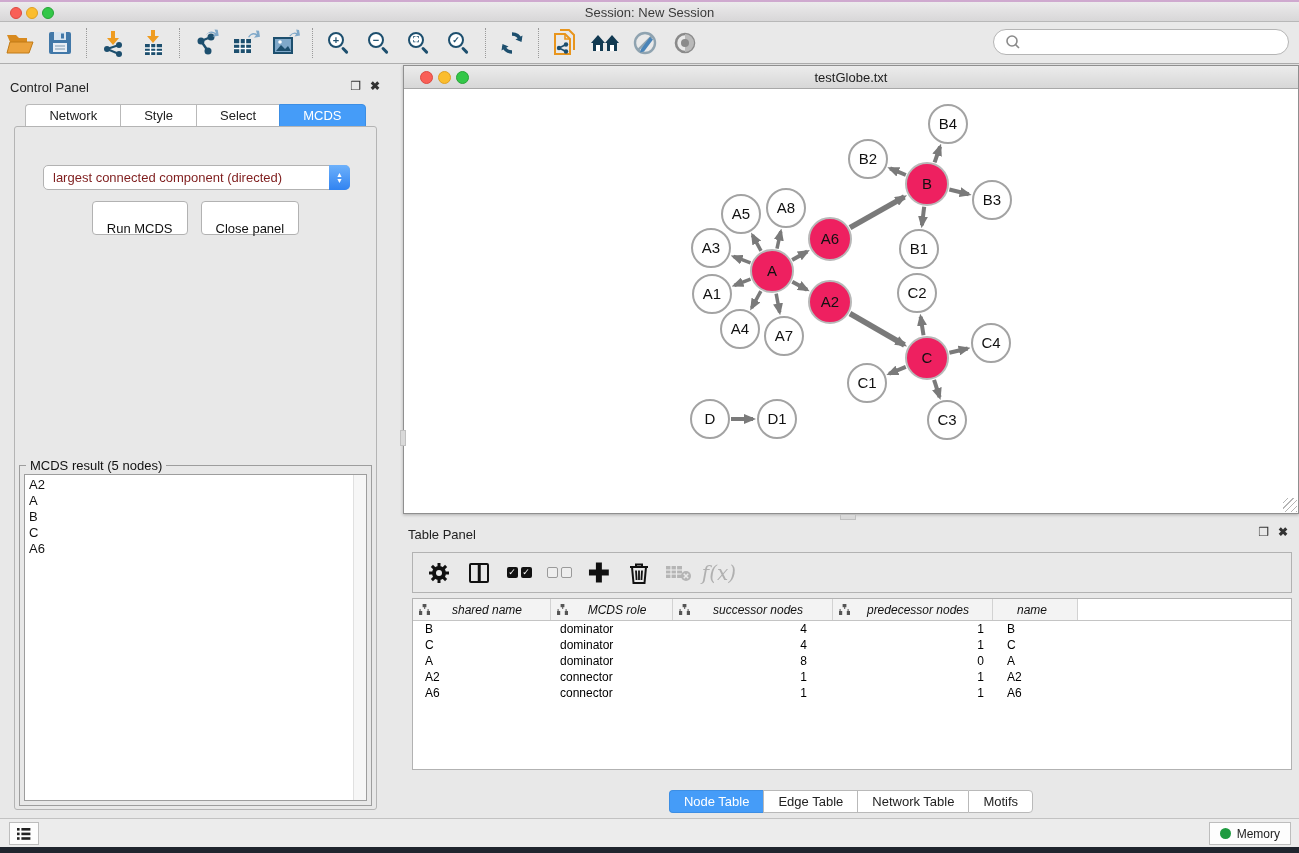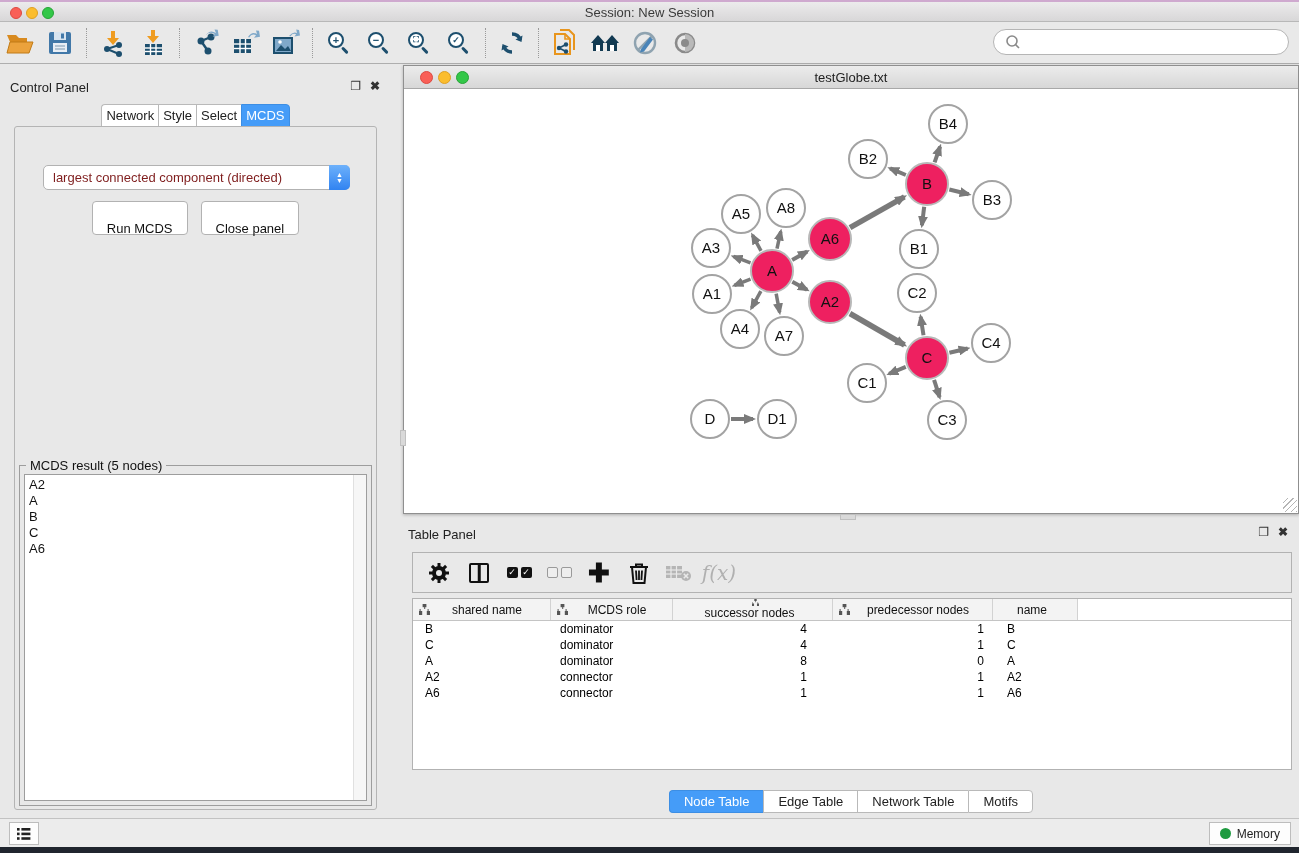--- a/index.html
+++ b/index.html
@@ -37,21 +37,21 @@
 
   
   .main { position:absolute; left:0; top:65px; width:1299px; height:753px; display:flex; }
 
   
   .cpanel { position:relative; width:391px; height:100%; background:#e8e8e8;margin-top:8px; }
   .cpanel-head { position:absolute; left:0; top:0; width:100%; height:28px; }
   .cpanel-head .ptitle { position:absolute; left:10px; top:7px; font-size:13px; color:#222; }
   .win-ctl { position:absolute; top:6px; font-size:12px; color:#333; cursor:default; }
   .ctabs { position:absolute; left:0; top:31px; width:100%; display:flex; justify-content:center; }
-  .ctab { height:28px; padding:0 4px; font-size:13px; line-height:21px; background:#fff;
+  .ctab { height:28px; padding:0 23px; font-size:13px; line-height:21px; background:#fff;
     border:1px solid #b9b9b9; border-right:none; color:#222; cursor:default; }
   .ctab:first-child { border-radius:4px 0 0 4px; }
   .ctab:last-child { border-right:1px solid #b9b9b9; border-radius:0 4px 4px 0; }
   .ctab.sel { background:#459cf8; border-color:#3c8ee4; color:#fff; }
   .cbody { position:absolute; left:14px; top:53px; width:363px; height:684px;
     border:1px solid #b4b4b4; border-radius:3px; background:#e8e8e8; }
   .opt-label { position:absolute; left:0; width:100%; top:15px; text-align:center; font-size:13px; color:#111; }
   .selbox { position:absolute; left:28px; top:38px; width:307px; height:25px; background:#fff;
     border:1px solid #b2b2b2; border-radius:5px; display:flex; align-items:center; cursor:default; }
   .selbox .selval { flex:1; font-size:13px; padding-left:9px; color:#7f1d1d; white-space:nowrap; }
@@ -102,21 +102,21 @@
   .cb-pair { display:flex; gap:3px; }
   .cb { width:11px; height:11px; border-radius:2px; }
   .cb.on { background:#111; color:#fff; font-size:9px; line-height:11px; text-align:center; }
   .cb.off { border:1.5px solid #9a9a9a; background:#eee; }
   .plus-icon { font-size:26px; font-weight:bold; color:#111; line-height:20px; }
 
   .ttable { position:absolute; left:9px; top:77px; width:880px; height:172px; background:#fff;
     border:1px solid #b2b2b2; font-size:12px; }
   .thead { display:flex; height:22px; background:#f3f3f3; border-bottom:1px solid #c4c4c4; }
   .th { display:flex; align-items:center; border-right:1px solid #d2d2d2; height:100%; position:relative; }
-  .th .thlabel { flex:1; text-align:center; color:#111; padding-right:6px; }
+  .th .thlabel { flex:1; text-align:center; color:#111; padding-right:6px;font-style:italic; }
   .th .colicon { margin-left:6px; }
   .tbody .tr { display:flex; height:16px; line-height:16px; }
   .td { overflow:hidden; white-space:nowrap; }
 
   .btabs { position:absolute; left:0; top:269px; width:100%; display:flex; justify-content:center; }
   .btab { height:23px; padding:0 14px; font-size:13px; line-height:22px; background:#fff;
     border:1px solid #b9b9b9; border-right:none; color:#222; cursor:default; }
   .btab:first-child { border-radius:4px 0 0 4px; }
   .btab:last-child { border-right:1px solid #b9b9b9; border-radius:0 4px 4px 0; }
   .btab.sel { background:#459cf8; border-color:#3c8ee4; color:#fff; }
@@ -544,21 +544,21 @@
                   <svg class="colicon" width="11" height="11" viewBox="0 0 11 11">
                     <g fill="#555">
                       <rect x="3.6" y="0" width="3.8" height="3.2"></rect>
                       <rect x="0" y="7" width="3.2" height="4"></rect>
                       <rect x="7.8" y="7" width="3.2" height="4"></rect>
                       <path d="M5.2 3 h1 v2 h-4.6 v2 h-1 v-2 h9 v2 h-1 v-2 h-3.4 Z"></path>
                     </g>
                   </svg>
                   <span class="thlabel">MCDS role</span>
                 </div>
-                <div class="th" style="width: 160px; flex-direction: column;">
+                <div class="th" style="width: 160px;">
                   <svg class="colicon" width="11" height="11" viewBox="0 0 11 11">
                     <g fill="#555">
                       <rect x="3.6" y="0" width="3.8" height="3.2"></rect>
                       <rect x="0" y="7" width="3.2" height="4"></rect>
                       <rect x="7.8" y="7" width="3.2" height="4"></rect>
                       <path d="M5.2 3 h1 v2 h-4.6 v2 h-1 v-2 h9 v2 h-1 v-2 h-3.4 Z"></path>
                     </g>
                   </svg>
                   <span class="thlabel">successor nodes</span>
                 </div>

